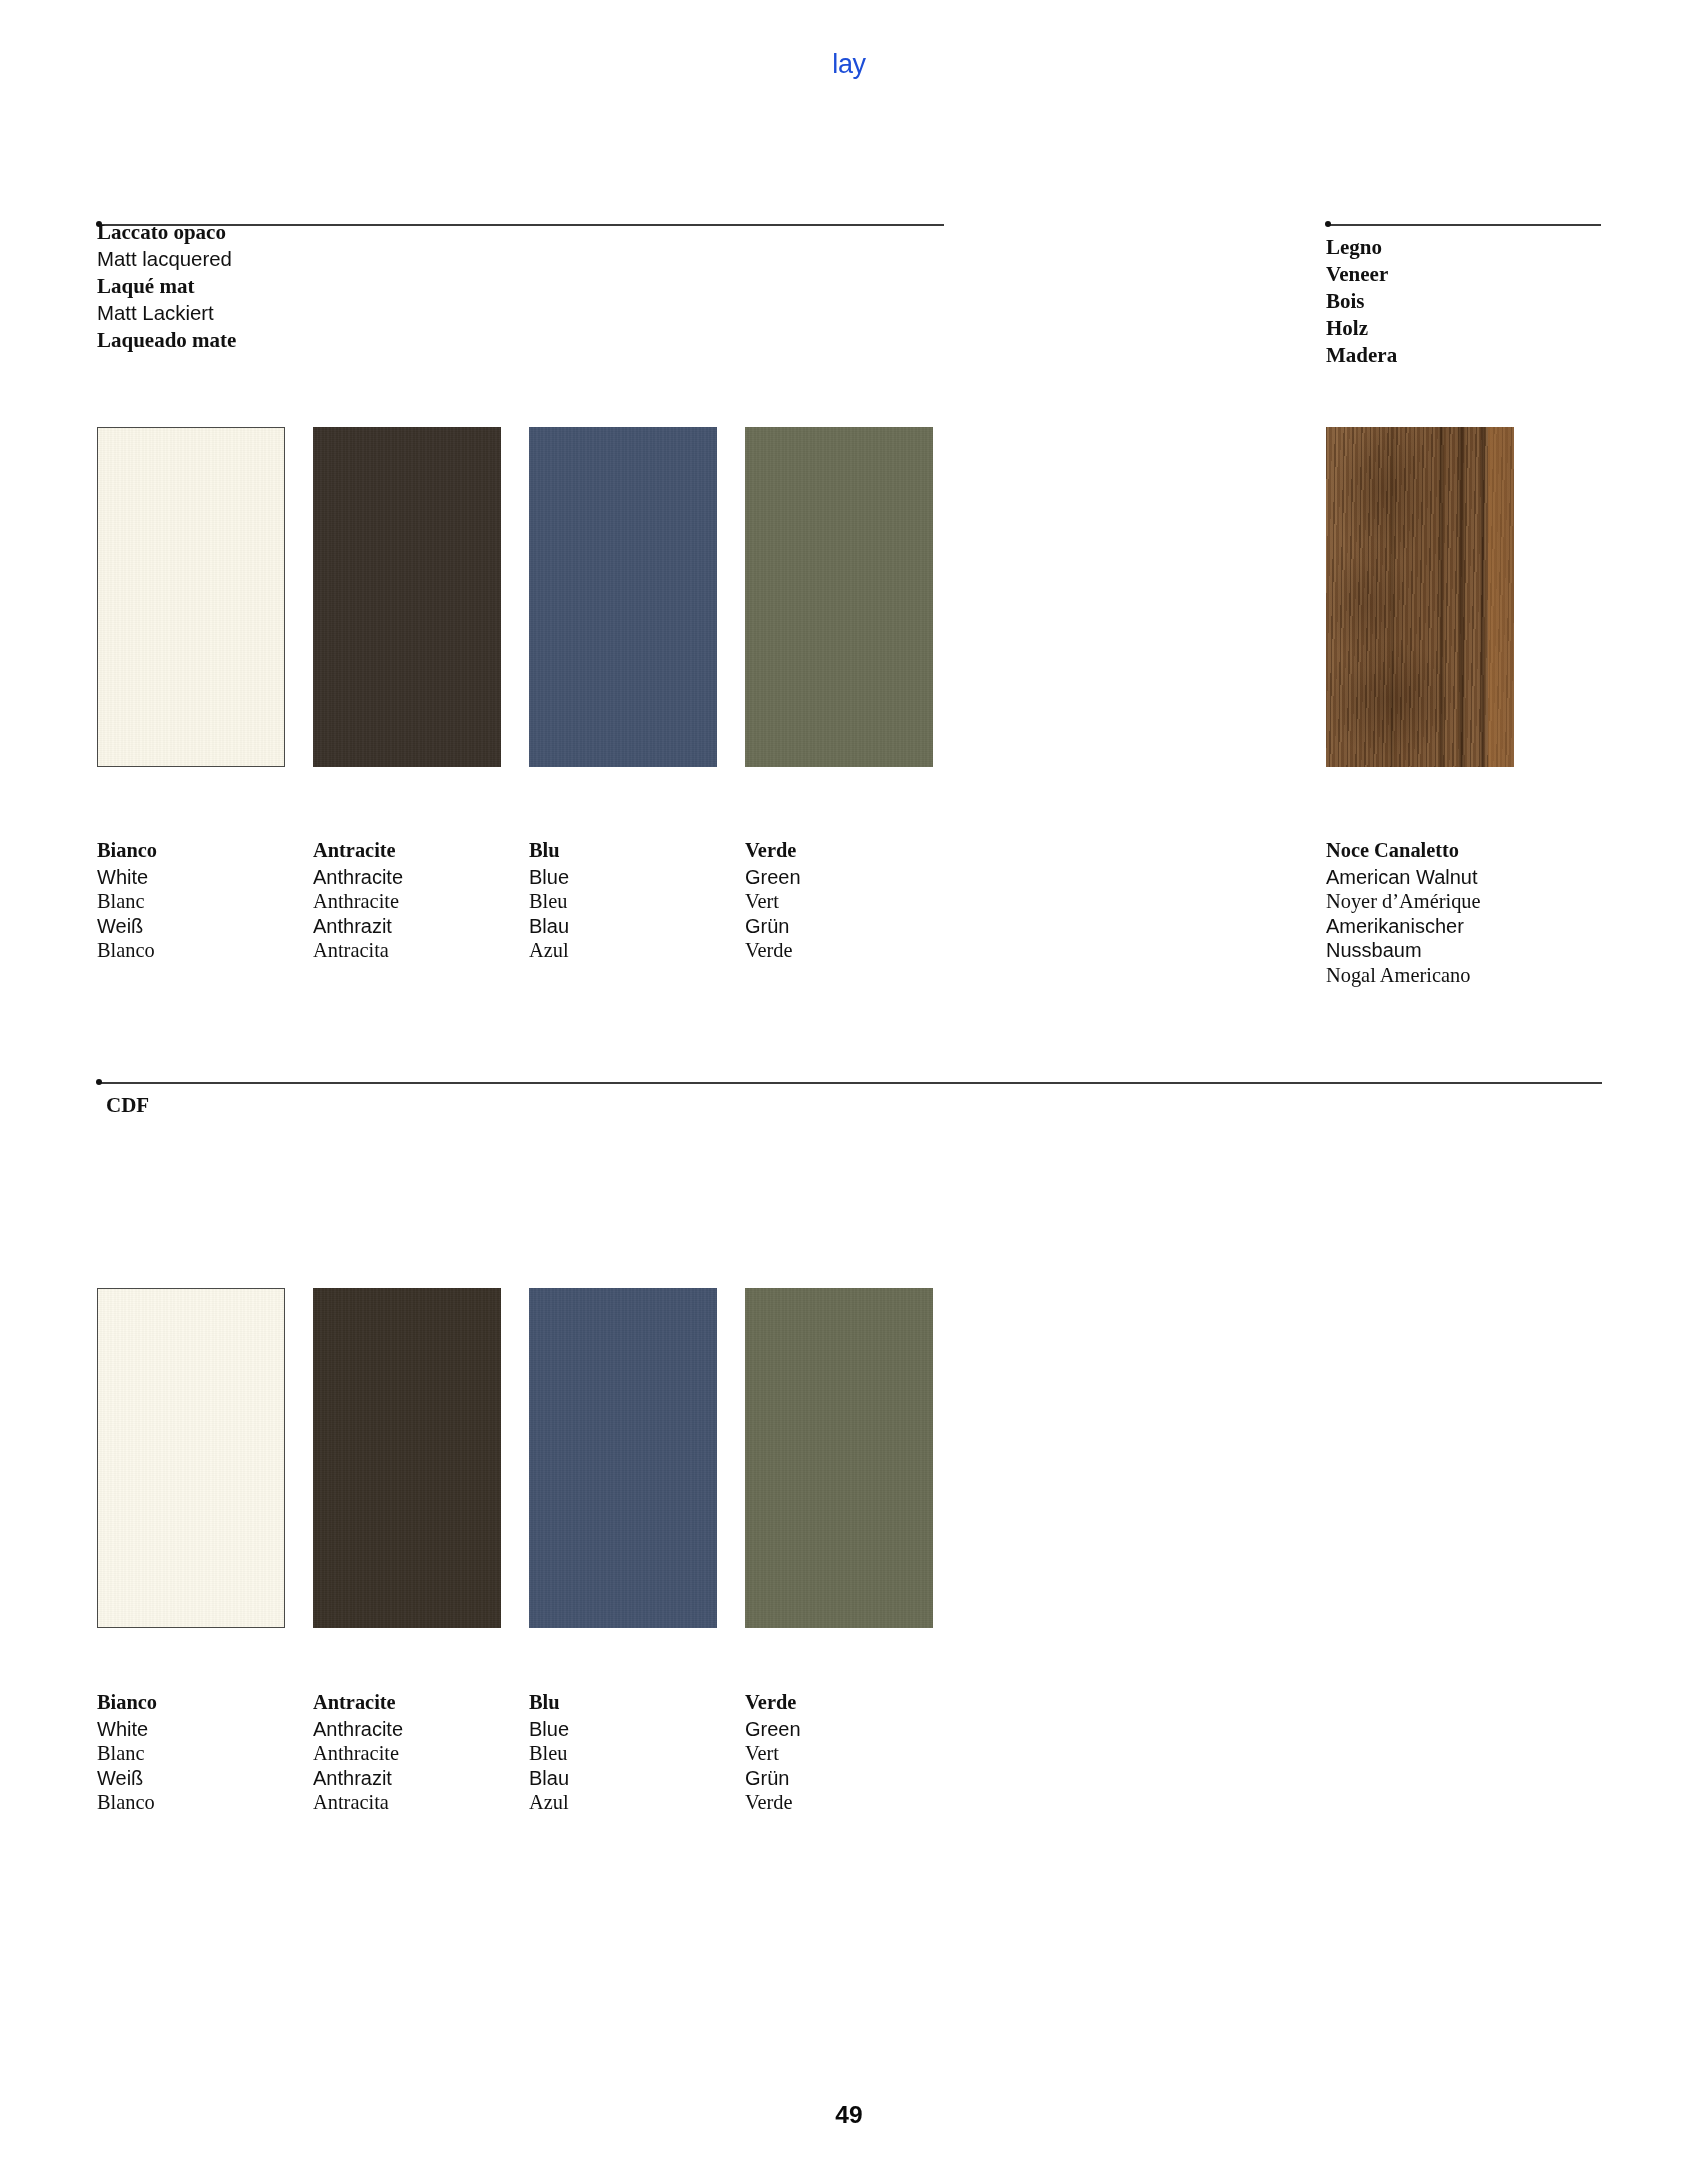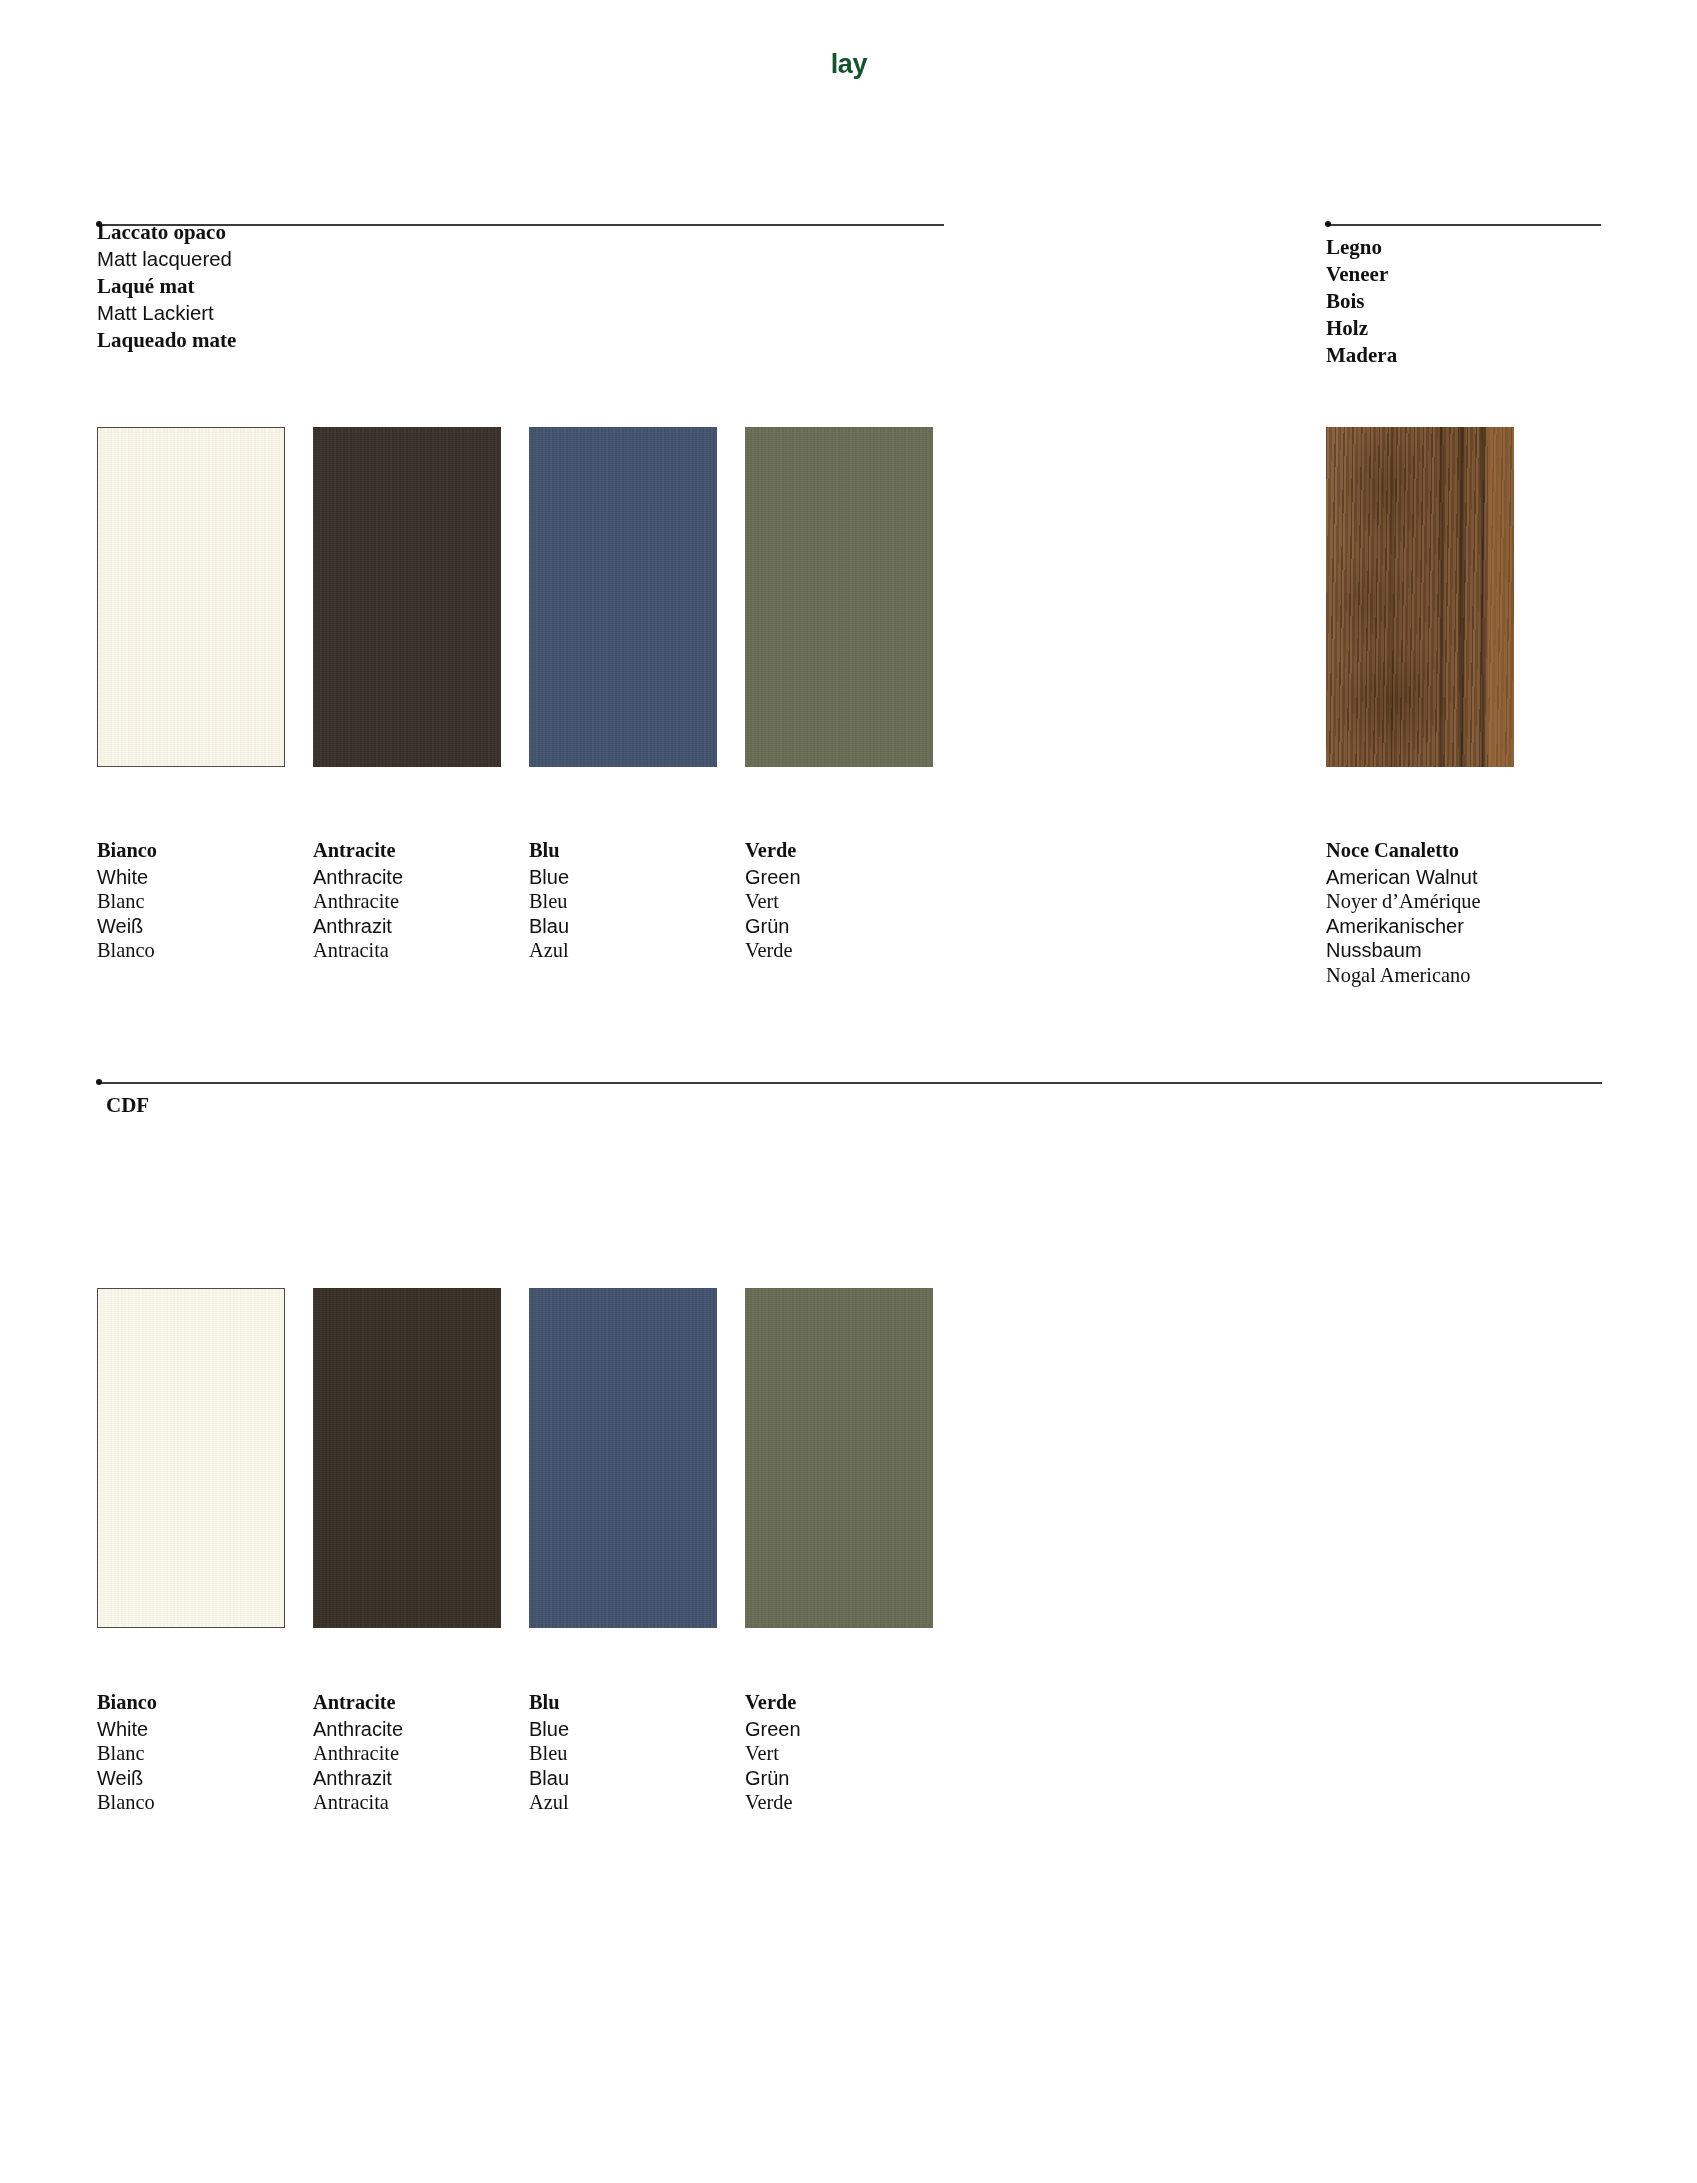--- a/index.html
+++ b/index.html
@@ -18,24 +18,24 @@
   }
 
   
   .brand-title {
     position: absolute;
     top: 49px;
     left: 0;
     width: 1698px;
     text-align: center;
     font-family: "Liberation Sans", sans-serif;
-    font-weight: bold;
+    font-weight: normal;
     font-size: 27px;
     letter-spacing: -0.3px;
-    color: #14532d;
+    color: #1d4ed8;
   }
 
   
   .rule {
     position: absolute;
     height: 2px;
     background: #3b3b3b;
   }
   .rule::before {
     content: "";
@@ -292,15 +292,16 @@
     <span class="nm serif">Azul</span>
   </div>
   <div class="label-block" style="left:745px; top:1666px;">
     <span class="nm title">Verde</span>
     <span class="nm sans">Green</span>
     <span class="nm serif">Vert</span>
     <span class="nm sans">Grün</span>
     <span class="nm serif">Verde</span>
   </div>
 
+  <div class="page-number">49</div>
 
 </div>
 
 
 </body></html>

